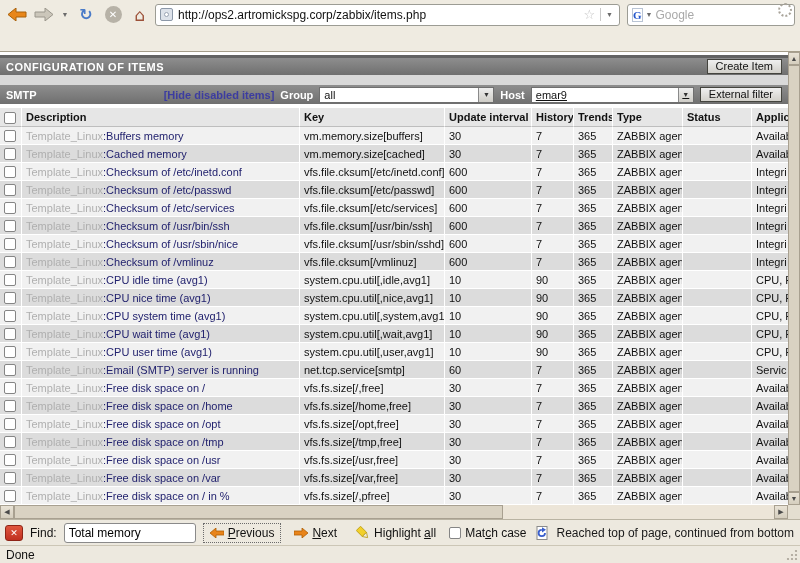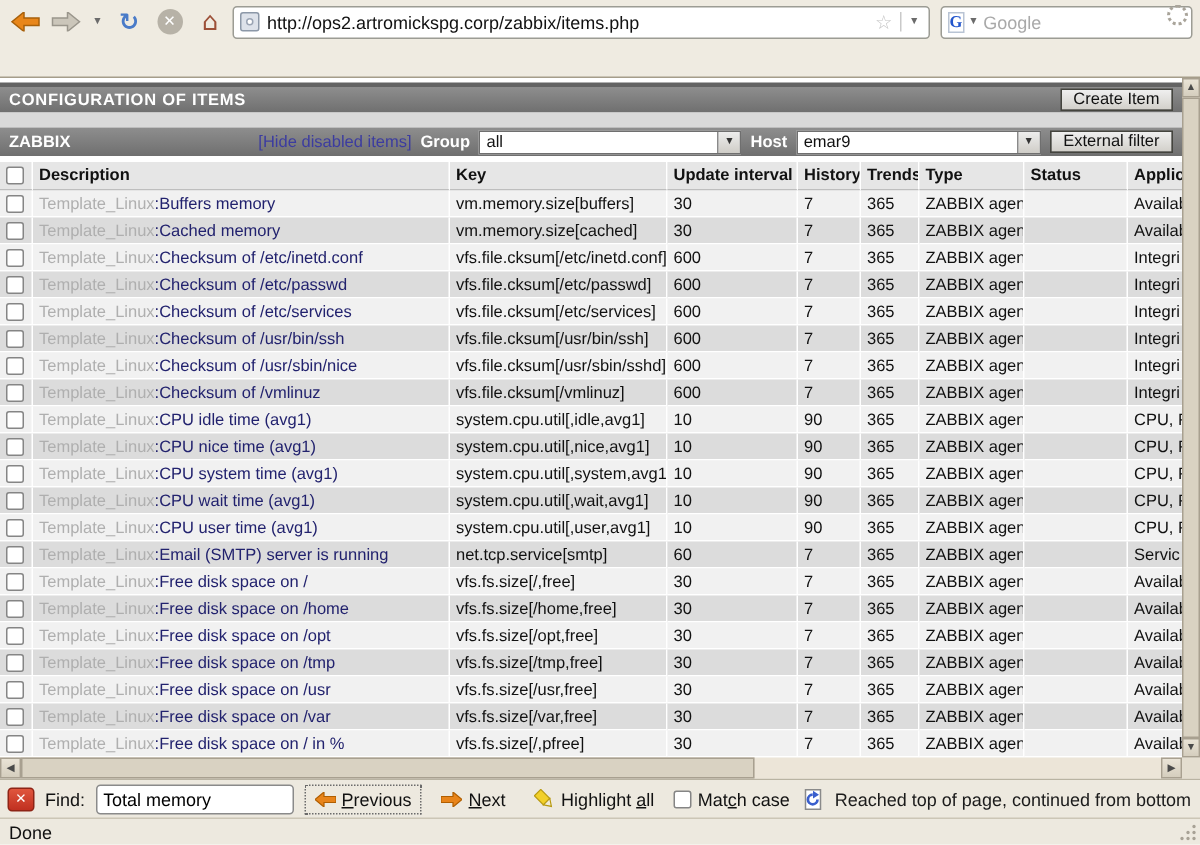--- a/index.html
+++ b/index.html
@@ -35,27 +35,27 @@
   .viewport { overflow:hidden; background:#fff; }
 
   .dark-rule { height:3px; background:#636363; margin-top:3px; }
   .graybar { background:linear-gradient(#8E8E8E,#6F6F6F); color:#fff; font-weight:bold; font-size:11px; display:flex; align-items:center; }
   .cfg-bar { height:17px; padding:0 6px; justify-content:space-between;gap:20px; }
   .cfg-title { letter-spacing:0.5px; }
   .mini-btn { background:linear-gradient(#EFEFEF,#D2D0CA); border:1px solid #44443E; color:#111; font-size:11px; font-weight:normal; padding:0px 8px; height:15px; line-height:13px; white-space:nowrap; }
   .gap-strip { height:10px; background:#D9D9D9; }
   .items-bar { height:19px; padding:0 6px; }
   .items-cluster { margin-left:auto; display:flex; align-items:center; gap:6px; }
-  .hide-link { color:var(--c-link,#3C3CA0); font-weight:normal; font-size:11px; }
+  .hide-link { color:var(--c-link,#3C3CA0); font-weight:bold; font-size:11px; }
   .bar-label { font-weight:bold; font-size:11px; color:#fff; }
   .fake-select { background:#fff; border:1px solid #6F6F6F; height:16px; display:flex; align-items:center; font-weight:normal; color:#111; font-size:11px; }
   .fake-select .val { flex:1; padding:0 4px; overflow:hidden; white-space:nowrap; }
   .fake-select .arrow { width:15px; height:14px; background:linear-gradient(#EDEDED,#CFCDC7); border-left:1px solid #8a8a8a; display:flex; align-items:center; justify-content:center; color:#333; font-size:7px; }
   .sel-group { width:175px; }
-  .sel-host  { width:163px; }
+  .sel-host  { width:163px;text-decoration:underline; }
   .white-gap { height:4px; background:#fff; }
 
   
   table.items { width:820px; table-layout:fixed; border-collapse:separate; border-spacing:0; font-size:11px; }
   table.items th, table.items td { border-right:1px solid #fff; border-bottom:1px solid #fff; padding:0 4px; overflow:hidden; white-space:nowrap; text-align:left; }
   table.items th { height:19px; background:#E6E6E6; font-weight:bold; color:#111; border-bottom:1px solid #BEBEBE; }
   table.items td { height:18px; }
   tr.odd  td { background:#F1F1F1; }
   tr.even td { background:#DCDCDC; }
   .c-cb { width:22px; }
@@ -144,21 +144,21 @@
     <div class="dark-rule"></div>
 
     <div class="graybar cfg-bar">
       <span class="cfg-title">CONFIGURATION OF ITEMS</span>
       <button class="mini-btn">Create Item</button>
     </div>
 
     <div class="gap-strip"></div>
 
     <div class="graybar items-bar">
-      <span class="bar-label">ZABBIX</span>
+      <span class="bar-label">SMTP</span>
       <div class="items-cluster">
         <span class="hide-link">[Hide disabled items]</span>
         <span class="bar-label">Group</span>
         <div class="fake-select sel-group">
           <span class="val">all</span>
           <span class="arrow">▼</span>
         </div>
         <span class="bar-label">Host</span>
         <div class="fake-select sel-host">
           <span class="val">emar9</span>

